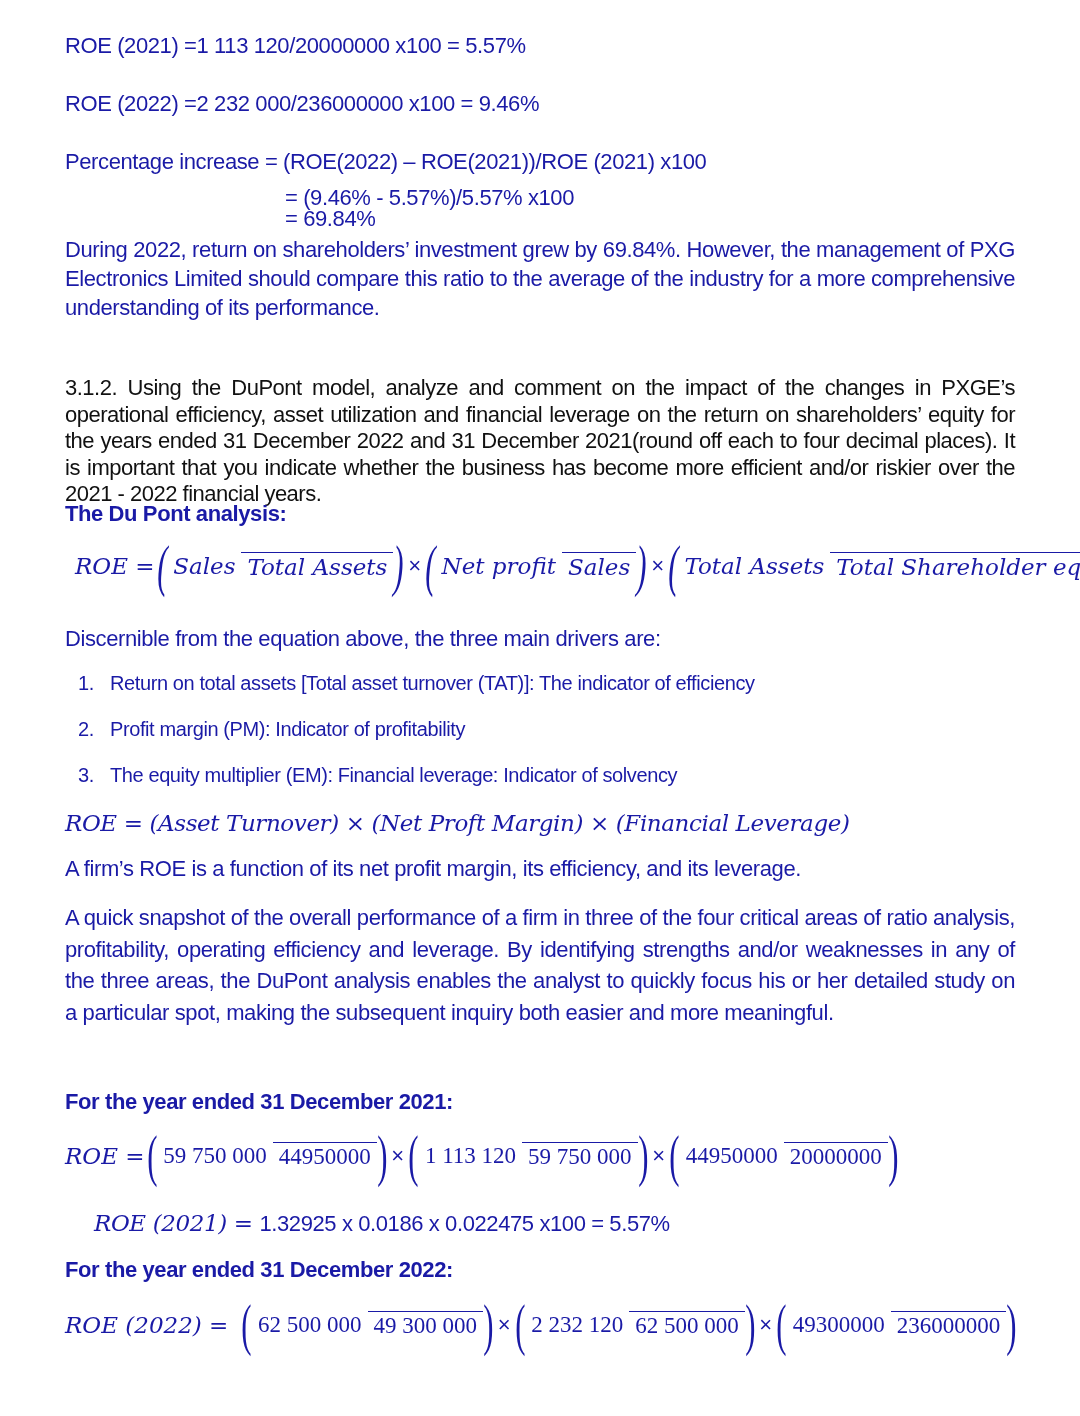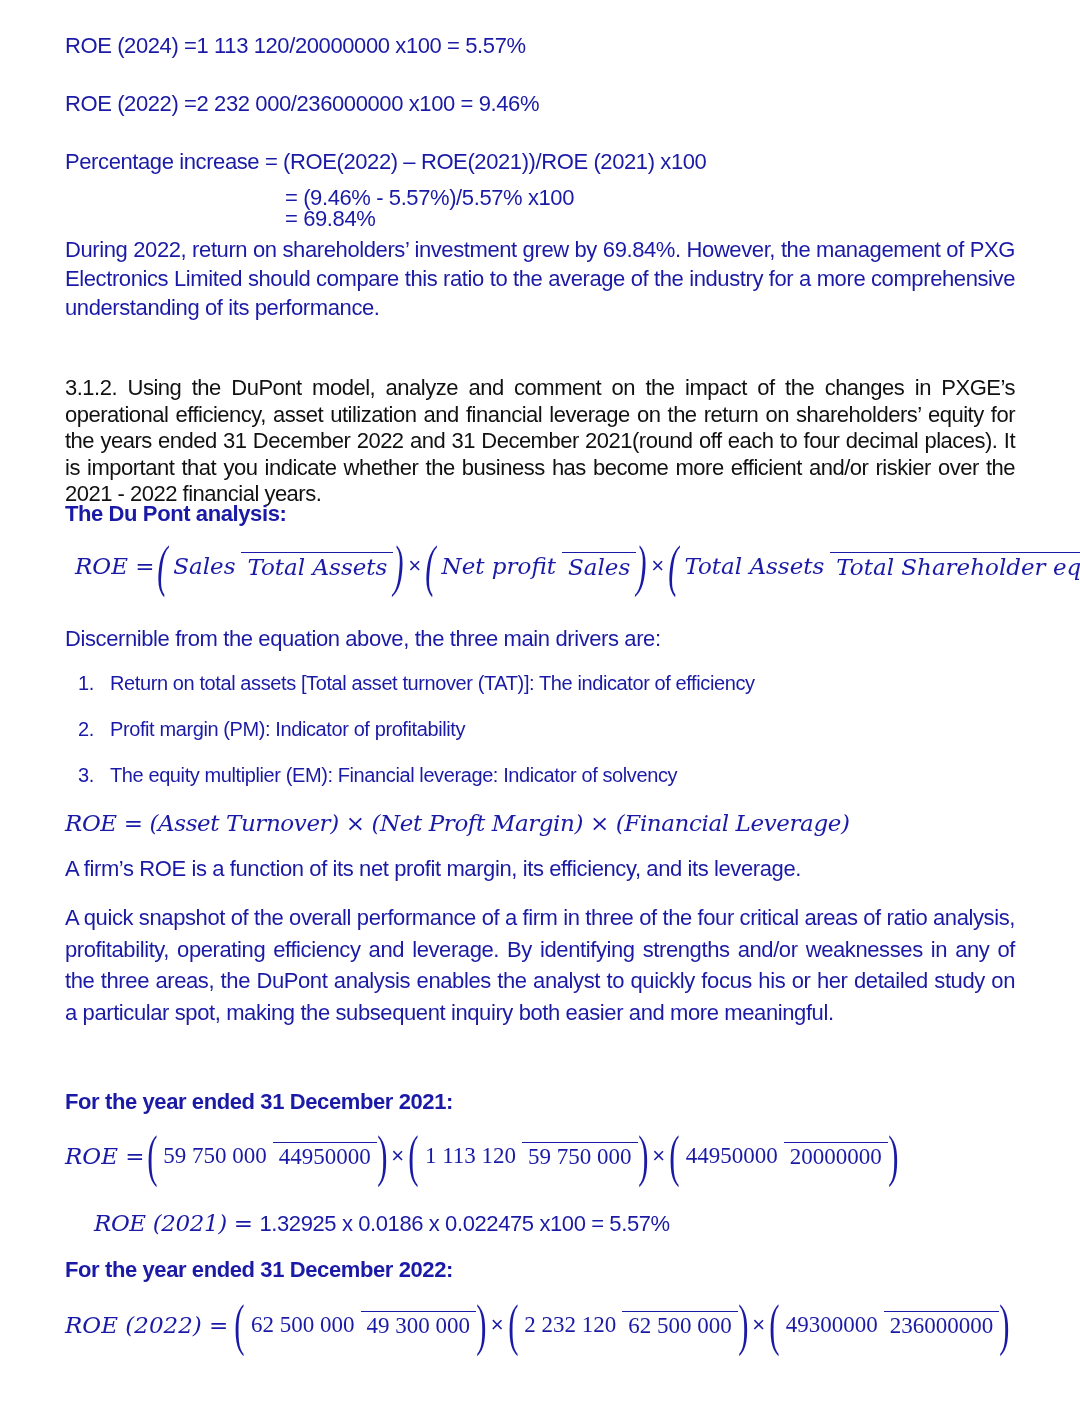--- a/index.html
+++ b/index.html
@@ -17,21 +17,21 @@
   .frac .num { padding: 0 6px; line-height: 28px; }
   .frac .den { padding: 0 6px; line-height: 28px; border-top: 1.5px solid #1a1aa6; }
   .paren { font-family: "Liberation Serif", serif; font-size: 56px; font-weight: 100; line-height: 56px; transform: scaleX(0.55); display: inline-block; margin: 0 -6px; }
   .op { margin: 0 6px; font-family: "Liberation Sans", sans-serif; font-size: 22px; }
   .list-item { position: absolute; left: 78px; font-size: 20px; letter-spacing: -0.4px; white-space: nowrap; }
   .list-item .num-lbl { display: inline-block; width: 32px; }
 </style>
 </head>
 <body>
 
-<div class="line blue" style="top:33px;">ROE (2024) =1 113 120/20000000 x100 = 5.57%</div>
+<div class="line blue" style="top:33px;">ROE (2021) =1 113 120/20000000 x100 = 5.57%</div>
 <div class="line blue" style="top:91px;">ROE (2022) =2 232 000/236000000 x100 = 9.46%</div>
 <div class="line blue" style="top:149px;">Percentage increase = (ROE(2022) – ROE(2021))/ROE (2021) x100</div>
 <div class="line blue" style="top:185px; left:285px;">= (9.46% - 5.57%)/5.57% x100</div>
 <div class="line blue" style="top:206px; left:285px;">= 69.84%</div>
 <div class="para blue" style="top:235px;">During 2022, return on shareholders’ investment grew by 69.84%. However, the management of PXG Electronics Limited should compare this ratio to the average of the industry for a more comprehensive understanding of its performance.</div>
 
 <div class="q" style="top:375px;">3.1.2. Using the DuPont model, analyze and comment on the impact of the changes in PXGE’s operational efficiency, asset utilization and financial leverage on the return on shareholders’ equity for the years ended 31 December 2022 and 31 December 2021(round off each to four decimal places). It is important that you indicate whether the business has become more efficient and/or riskier over the 2021 - 2022 financial years.</div>
 
 <div class="heading blue" style="top:501px;">The Du Pont analysis:</div>
 
@@ -97,21 +97,21 @@
     <span class="den">20000000</span>
   </span>
   <span class="paren">)</span>
 </div>
 <div class="line blue" style="top:1210px;margin-left:29px;">
   <span class="math" style="font-size:23px;">ROE (2021) = </span><span>1.32925 x 0.0186 x 0.022475 x100 = 5.57%</span>
 </div>
 
 <div class="heading blue" style="top:1257px;">For the year ended 31 December 2022:</div>
 <div class="eq blue mathu" style="top:1297px; left:65px;">
-  <span class="math" style="margin-right:8px;">ROE (2022) =</span>
+  <span class="math" style="margin-right:15px;">ROE (2022) =</span>
   <span class="paren">(</span>
   <span class="frac">
     <span class="num">62 500 000</span>
     <span class="den">49 300 000</span>
   </span>
   <span class="paren">)</span>
   <span class="op">×</span>
   <span class="paren">(</span>
   <span class="frac">
     <span class="num">2 232 120</span>

